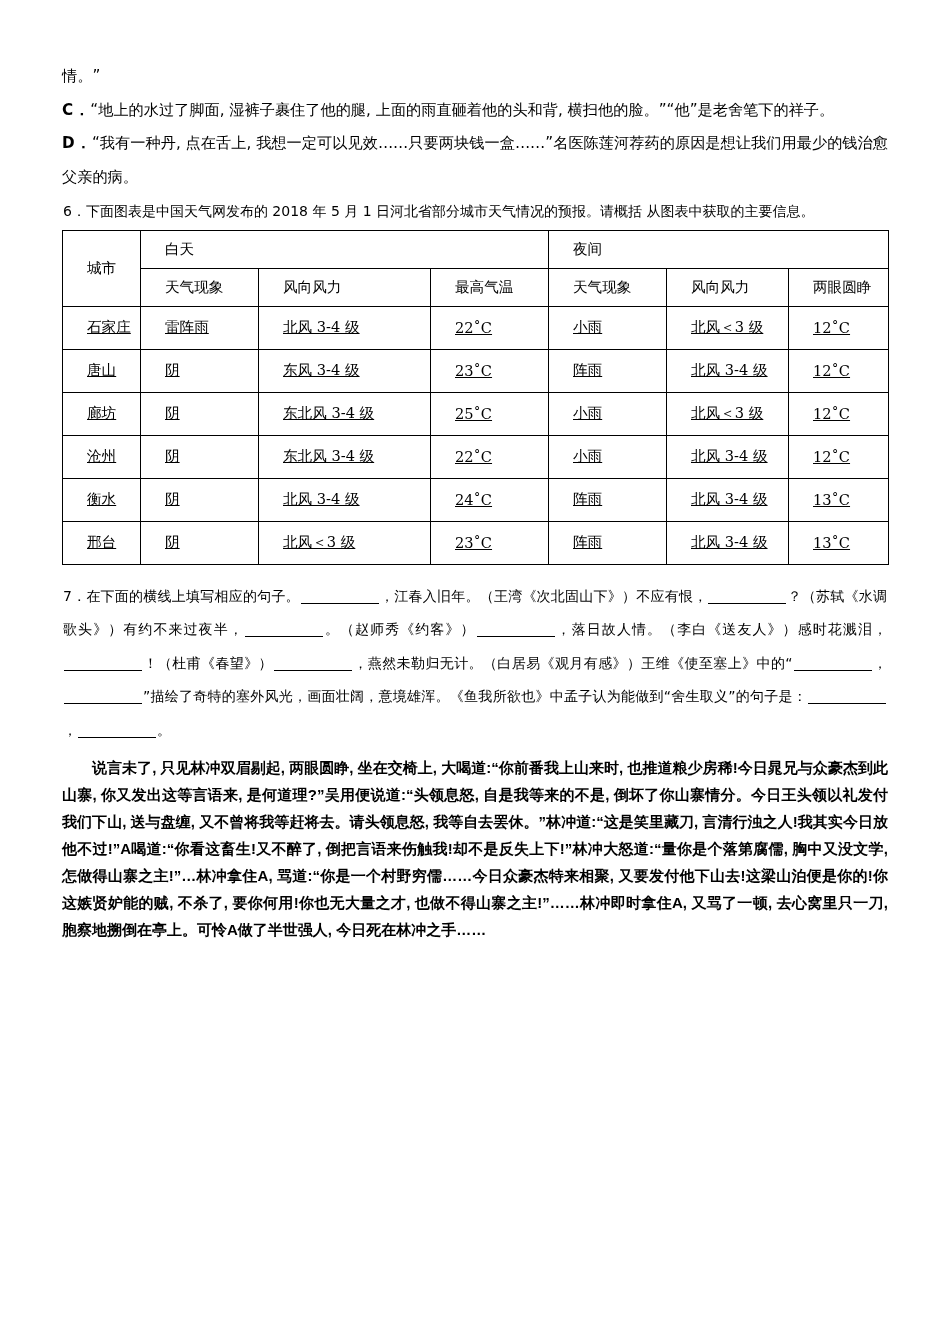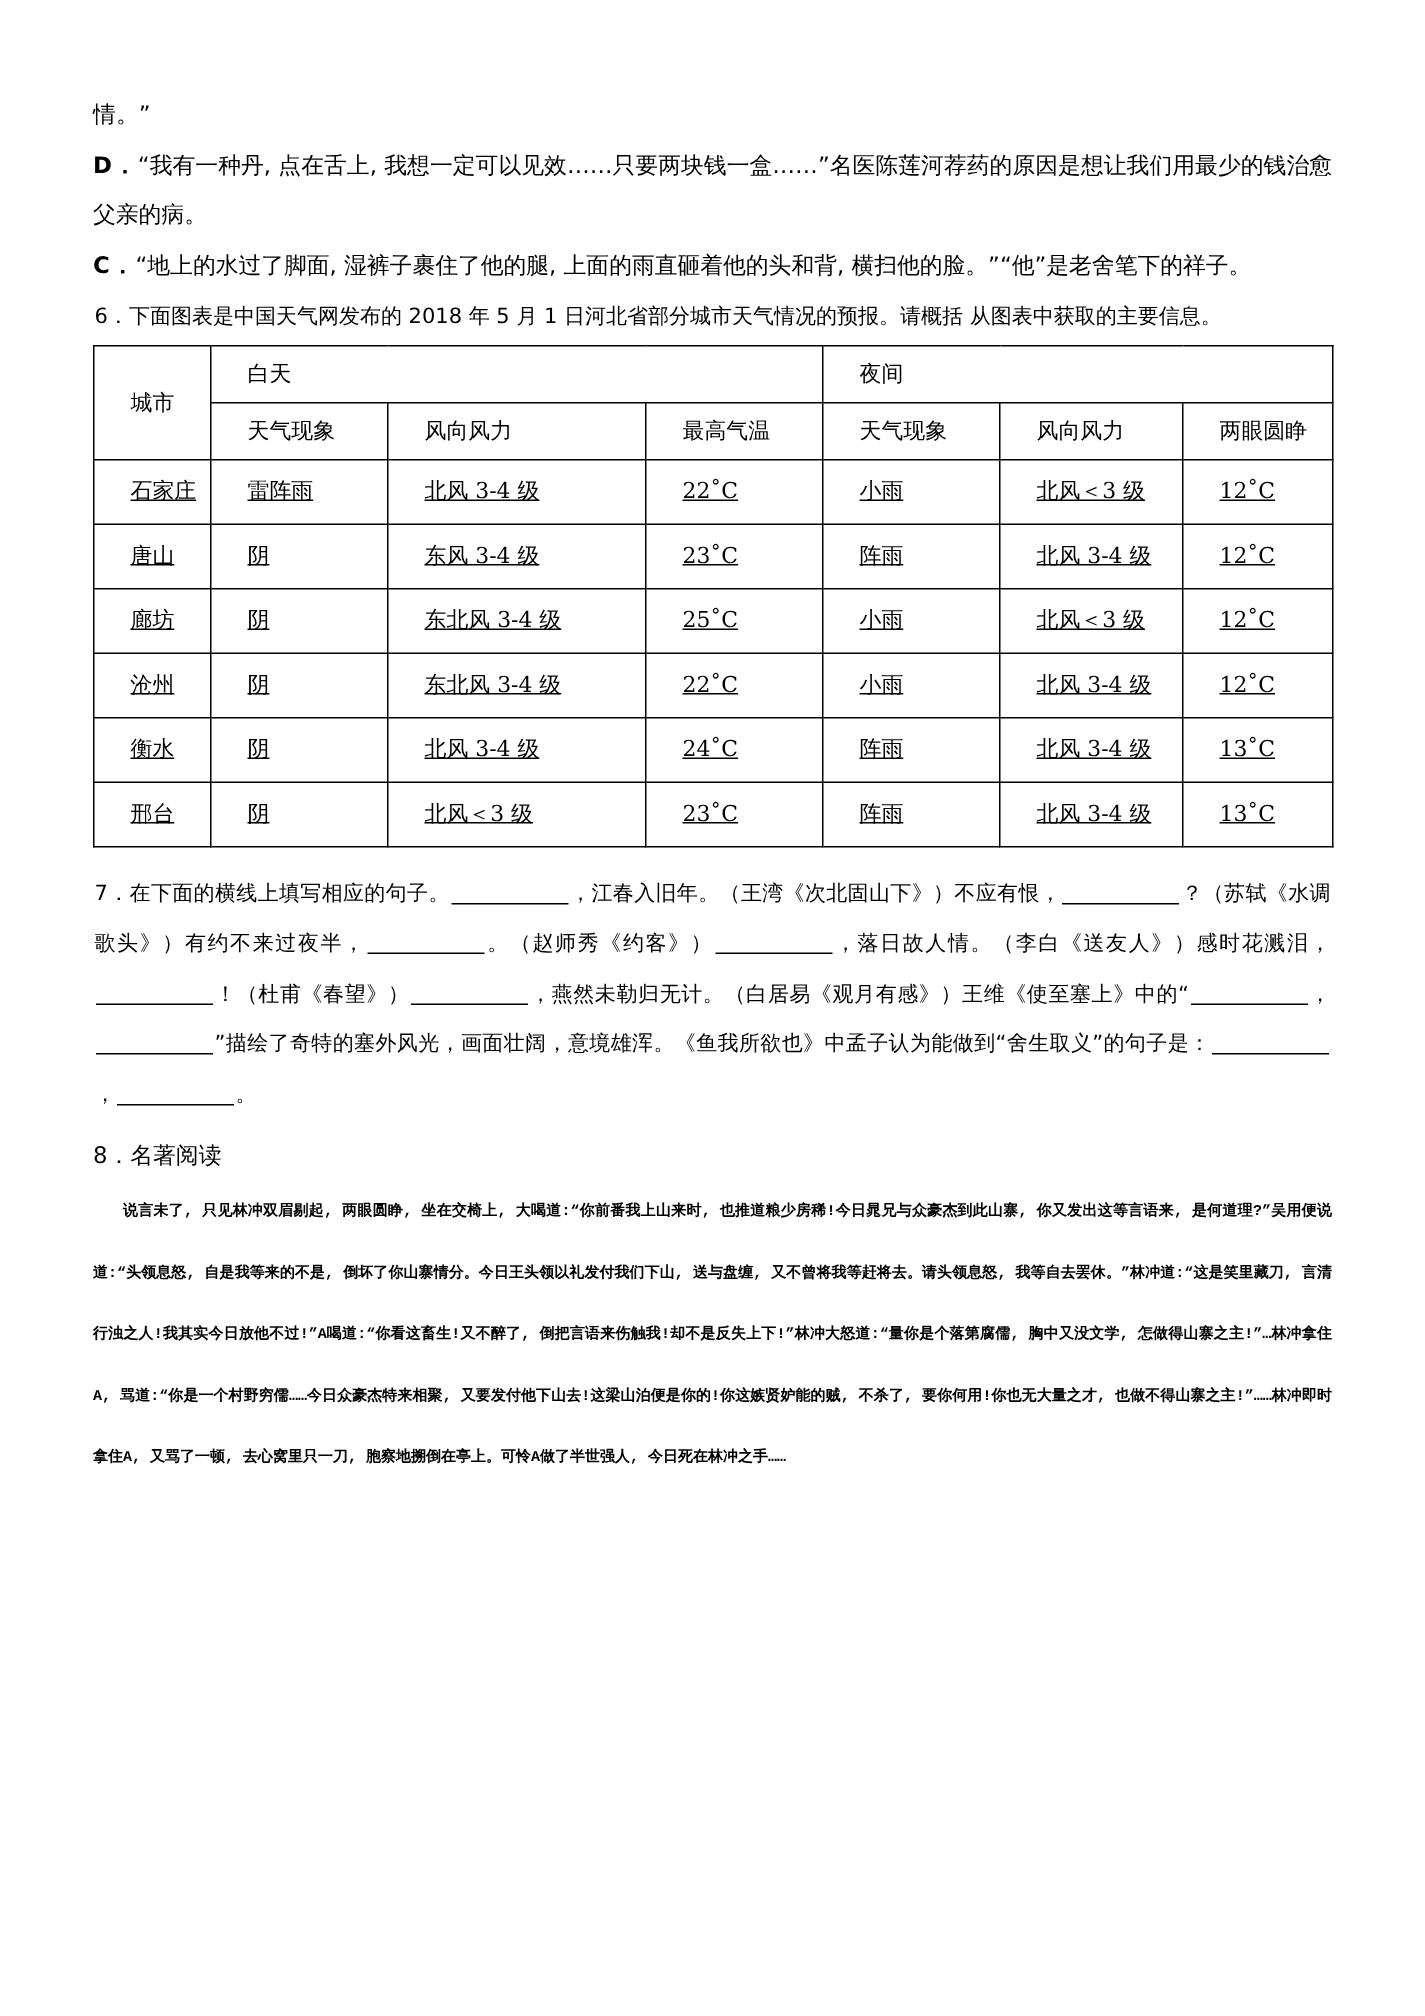--- a/index.html
+++ b/index.html
@@ -93,23 +93,23 @@
     display: inline-block;
     border-bottom: 1px solid #000;
     width: 78px;
     height: 15px;
     vertical-align: -3px;
     margin: 0 1px;
   }
 
   
   .excerpt {
-    font-family: Liberation Mono, monospace;
-    font-size: 10px;
-    line-height: 41px;
+    font-family: Liberation Sans, sans-serif;
+    font-size: 15px;
+    line-height: 27px;
     text-align: justify;
     text-justify: inter-ideograph;
     font-weight: bold;
     margin: 0;
   }
   .excerpt.indent { text-indent: 2em; }
 
   .q8-title {
     font-size: 15.2px;
     line-height: 33.5px;
@@ -120,25 +120,25 @@
   .spacer-14 { height: 14px; }
 </style>
 </head>
 <body>
 
 <div class="page">
 
   <p class="para">情。”</p>
 
   <p class="opt">
+    <span class="lbl">C．</span><span>“地上的水过了脚面, 湿裤子裹住了他的腿, 上面的雨直砸着他的头和背, 横扫他的脸。”“他”是老舍笔下的祥子。</span>
+  </p>
+
+  <p class="opt">
     <span class="lbl">D．</span><span>“我有一种丹, 点在舌上, 我想一定可以见效……只要两块钱一盒……”名医陈莲河荐药的原因是想让我们用最少的钱治愈父亲的病。</span>
-  </p>
-
-  <p class="opt">
-    <span class="lbl">C．</span><span>“地上的水过了脚面, 湿裤子裹住了他的腿, 上面的雨直砸着他的头和背, 横扫他的脸。”“他”是老舍笔下的祥子。</span>
   </p>
 
   <p class="q-line">
     <span>6．</span><span>下面图表是中国天气网发布的 2018 年 5 月 1 日河北省部分城市天气情况的预报。请概括 从图表中获取的主要信息。</span>
   </p>
 
 
   <table class="weather">
     <colgroup>
       <col class="c-city">
@@ -222,19 +222,16 @@
   </table>
 
   <div class="spacer-14"></div>
 
   <p class="q-line">
     <span>7．</span><span>在下面的横线上填写相应的句子。</span><span class="blank"></span><span>，江春入旧年。（王湾《次北固山下》）不应有恨，</span><span class="blank"></span><span>？（苏轼《水调歌头》）有约不来过夜半，</span><span class="blank"></span><span>。（赵师秀《约客》）</span><span class="blank"></span><span>，落日故人情。（李白《送友人》）感时花溅泪，</span><span class="blank"></span><span>！（杜甫《春望》）</span><span class="blank"></span><span>，燕然未勒归无计。（白居易《观月有感》）王维《使至塞上》中的“</span><span class="blank"></span><span>，</span><span class="blank"></span><span>”描绘了奇特的塞外风光，画面壮阔，意境雄浑。《鱼我所欲也》中孟子认为能做到“舍生取义”的句子是：</span><span class="blank"></span><span>，</span><span class="blank"></span><span>。</span>
   </p>
 
   <div class="spacer-6"></div>
 
-  <p class="q8-title">
-    <span>8．</span><span>名著阅读</span>
-  </p>
 
   <p class="excerpt indent">说言未了, 只见林冲双眉剔起, 两眼圆睁, 坐在交椅上, 大喝道:“你前番我上山来时, 也推道粮少房稀!今日晁兄与众豪杰到此山寨, 你又发出这等言语来, 是何道理?”吴用便说道:“头领息怒, 自是我等来的不是, 倒坏了你山寨情分。今日王头领以礼发付我们下山, 送与盘缠, 又不曾将我等赶将去。请头领息怒, 我等自去罢休。”林冲道:“这是笑里藏刀, 言清行浊之人!我其实今日放他不过!”A喝道:“你看这畜生!又不醉了, 倒把言语来伤触我!却不是反失上下!”林冲大怒道:“量你是个落第腐儒, 胸中又没文学, 怎做得山寨之主!”…林冲拿住A, 骂道:“你是一个村野穷儒……今日众豪杰特来相聚, 又要发付他下山去!这梁山泊便是你的!你这嫉贤妒能的贼, 不杀了, 要你何用!你也无大量之才, 也做不得山寨之主!”……林冲即时拿住A, 又骂了一顿, 去心窝里只一刀, 胞察地搠倒在亭上。可怜A做了半世强人, 今日死在林冲之手……</p>
 
 </div>
 
 </body></html>

